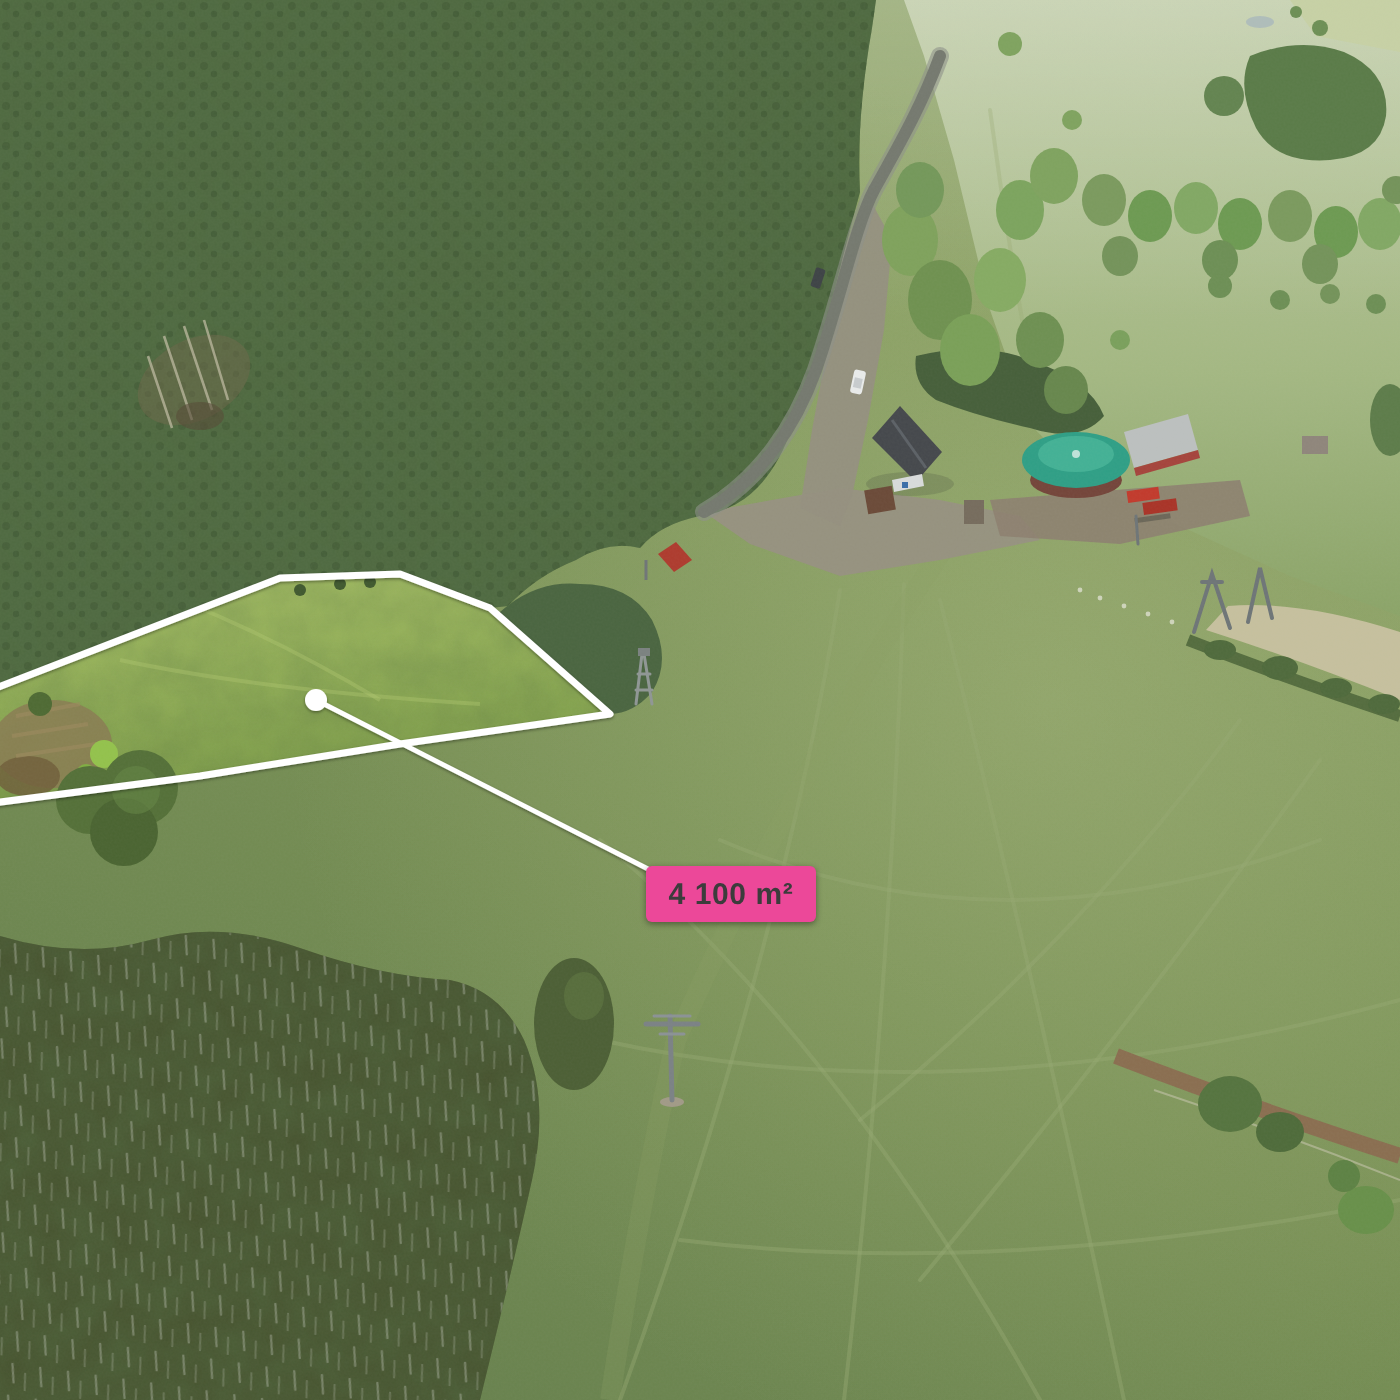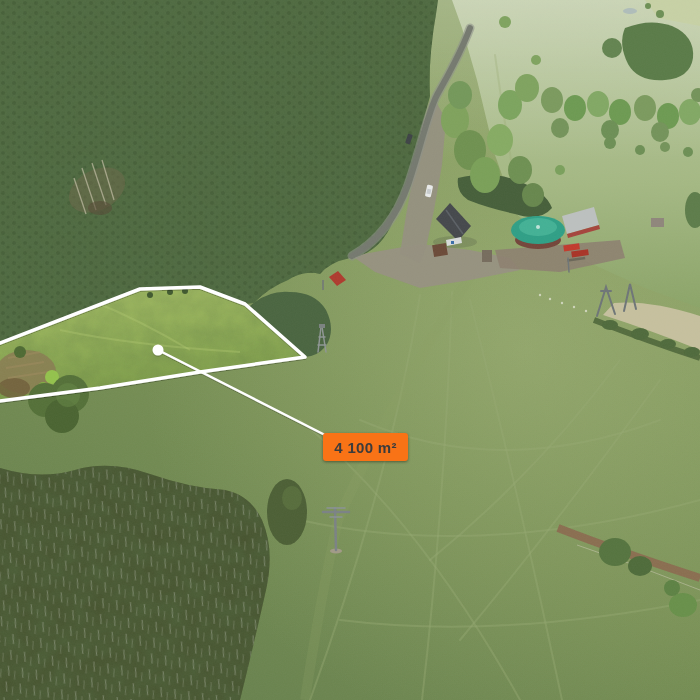--- a/index.html
+++ b/index.html
@@ -1,20 +1,20 @@
 <!DOCTYPE html>
 <html><head>
 <meta charset="utf-8">
 <style>
   html,body{margin:0;padding:0;background:#1c1c1c;}
   .stage{position:relative;width:700px;height:700px;overflow:hidden;font-family:"Liberation Sans",sans-serif;}
   .stage svg{position:absolute;inset:0;display:block;}
   .area-label{
     position:absolute;left:323px;top:433px;width:85px;height:28px;
-    background:#f97316;border-radius:3px;
+    background:#ec4899;border-radius:3px;
     display:flex;align-items:center;justify-content:center;
     font-weight:700;font-size:15px;letter-spacing:.3px;color:#3c3c3c;
     box-shadow:0 1px 3px rgba(0,0,0,.4);
   }
 </style>
 </head>
 <body>
 
 <div class="stage">
 <svg viewBox="0 0 700 700" width="700" height="700">

